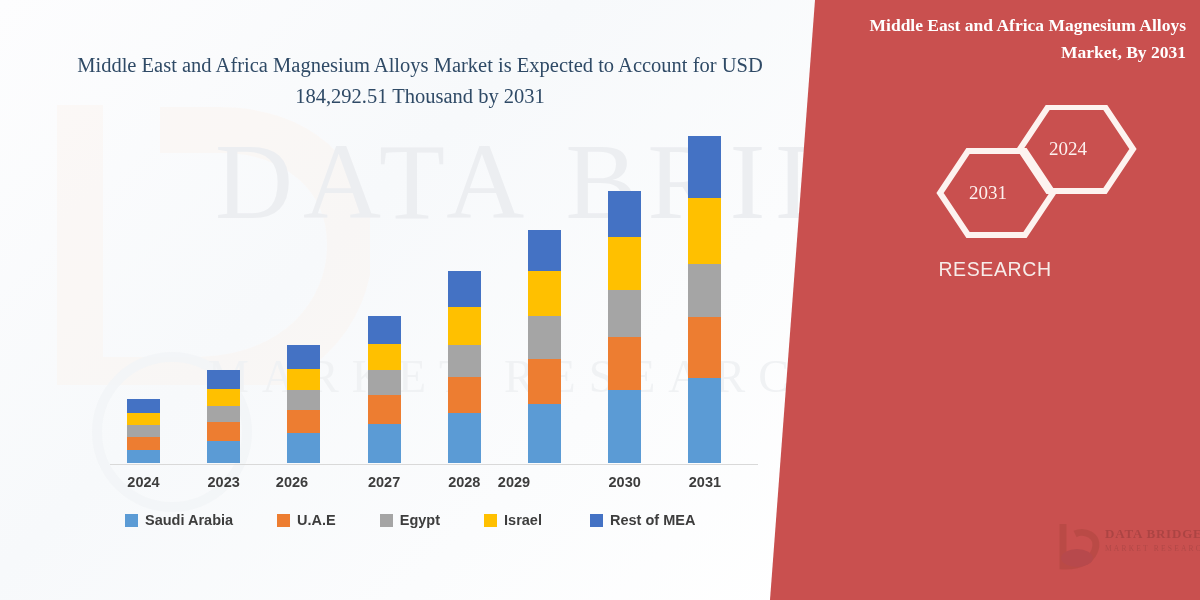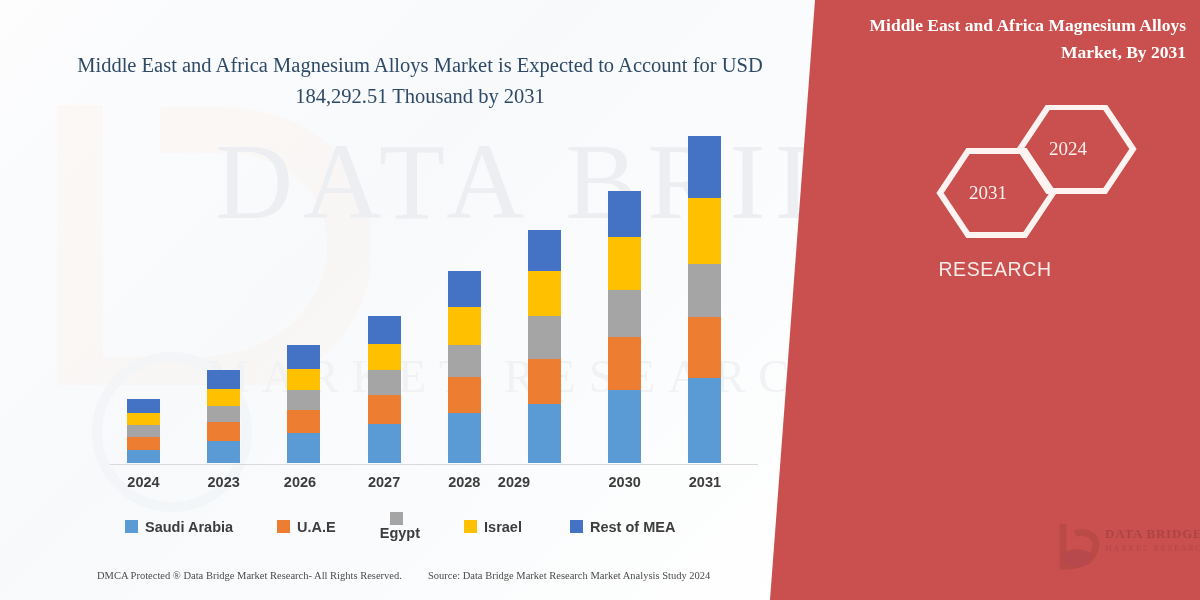--- a/index.html
+++ b/index.html
@@ -159,21 +159,21 @@
           <div class="seg" style="height: 22px; background: rgb(91, 155, 213);"></div>
         </div>
         <div class="tick" style="left: 188.7px;">2023</div>
         <div class="bar" style="left: 287.4px; top: 345px; height: 118px;">
           <div class="seg" style="height: 24px; background: rgb(68, 114, 196);"></div>
           <div class="seg" style="height: 21px; background: rgb(255, 192, 0);"></div>
           <div class="seg" style="height: 20px; background: rgb(165, 165, 165);"></div>
           <div class="seg" style="height: 23px; background: rgb(237, 125, 49);"></div>
           <div class="seg" style="height: 30px; background: rgb(91, 155, 213);"></div>
         </div>
-        <div class="tick" style="left: 265px;">2026</div>
+        <div class="tick" style="left: 257px;">2026</div>
         <div class="bar" style="left: 367.6px; top: 316px; height: 147px;">
           <div class="seg" style="height: 28px; background: rgb(68, 114, 196);"></div>
           <div class="seg" style="height: 26px; background: rgb(255, 192, 0);"></div>
           <div class="seg" style="height: 25px; background: rgb(165, 165, 165);"></div>
           <div class="seg" style="height: 29px; background: rgb(237, 125, 49);"></div>
           <div class="seg" style="height: 39px; background: rgb(91, 155, 213);"></div>
         </div>
         <div class="tick" style="left: 349.1px;">2027</div>
         <div class="bar" style="left: 447.8px; top: 271px; height: 192px;">
           <div class="seg" style="height: 36px; background: rgb(68, 114, 196);"></div>
@@ -211,38 +211,34 @@
 
     <div class="legend" id="legend">
         <div class="legend-item">
           <span class="legend-swatch" style="background: rgb(91, 155, 213);"></span>
           <span class="legend-label">Saudi Arabia</span>
         </div>
         <div class="legend-item" style="margin-left: 44px;">
           <span class="legend-swatch" style="background: rgb(237, 125, 49);"></span>
           <span class="legend-label">U.A.E</span>
         </div>
-        <div class="legend-item" style="margin-left: 44px; flex-direction: column;">
+        <div class="legend-item" style="margin-left: 44px;">
           <span class="legend-swatch" style="background: rgb(165, 165, 165);"></span>
           <span class="legend-label">Egypt</span>
         </div>
         <div class="legend-item" style="margin-left: 44px;">
           <span class="legend-swatch" style="background: rgb(255, 192, 0);"></span>
           <span class="legend-label">Israel</span>
         </div>
         <div class="legend-item" style="margin-left: 48px;">
           <span class="legend-swatch" style="background: rgb(68, 114, 196);"></span>
           <span class="legend-label">Rest of MEA</span>
         </div>
       </div>
 
-    <div class="footer">
-      <div class="footer-left">DMCA Protected ® Data Bridge Market Research- All Rights Reserved.</div>
-      <div class="footer-right">Source: Data Bridge Market Research  Market Analysis Study 2024</div>
-    </div>
   </div>
 
   <div class="right-panel">
     <div class="right-bg"></div>
 
     <div class="right-title">Middle East and Africa Magnesium Alloys Market, By 2031</div>
 
     <div class="hexes">
       <svg viewBox="0 0 230 135" width="230" height="135" aria-hidden="true">
         <polygon points="128,2 185,2 213,44 185,86 128,86 100,44" fill="none" stroke="#fdf3f0" stroke-width="6"></polygon>

